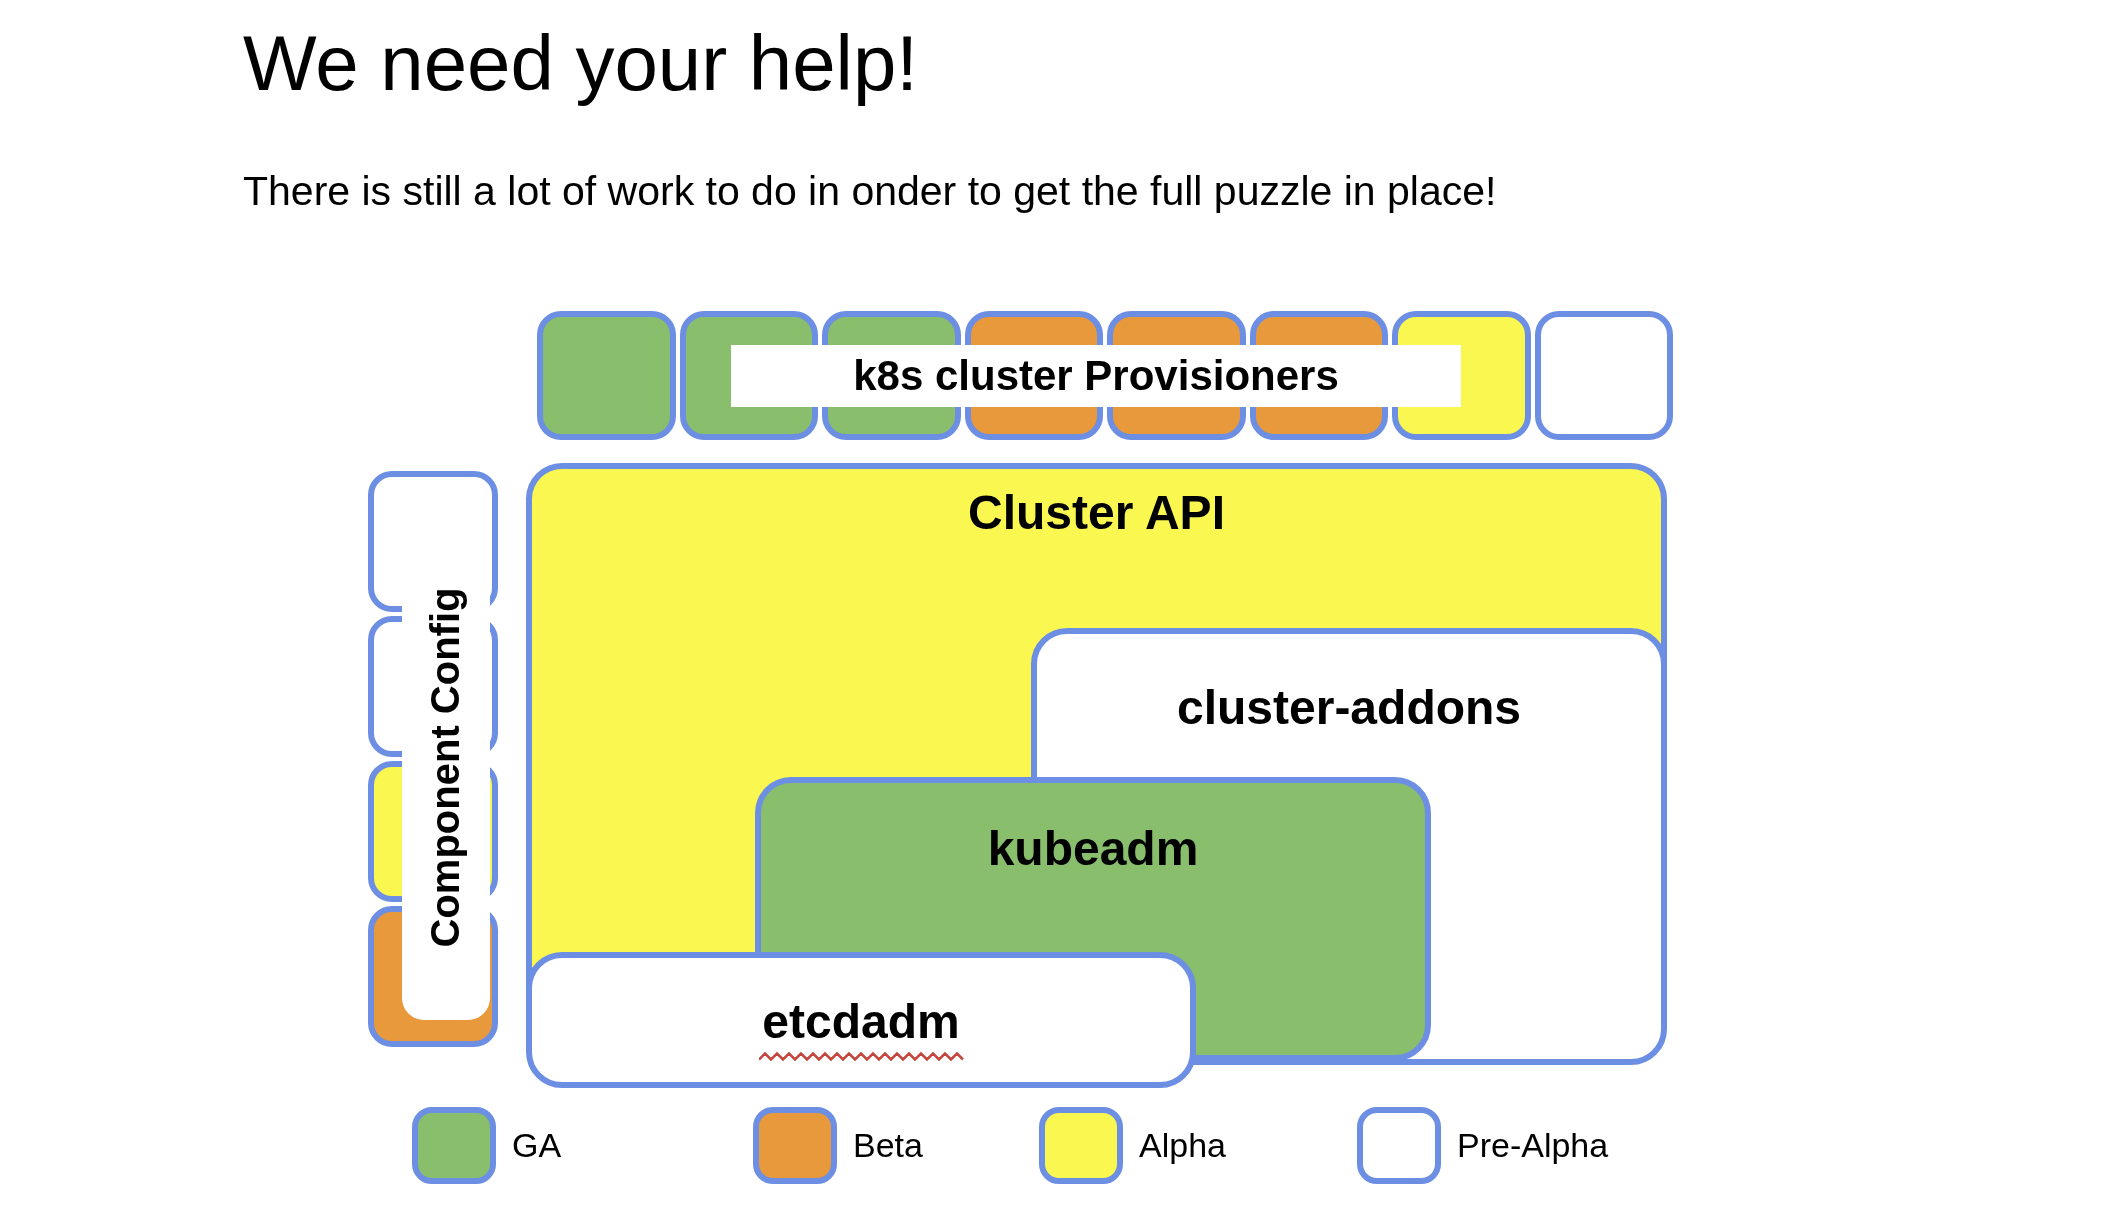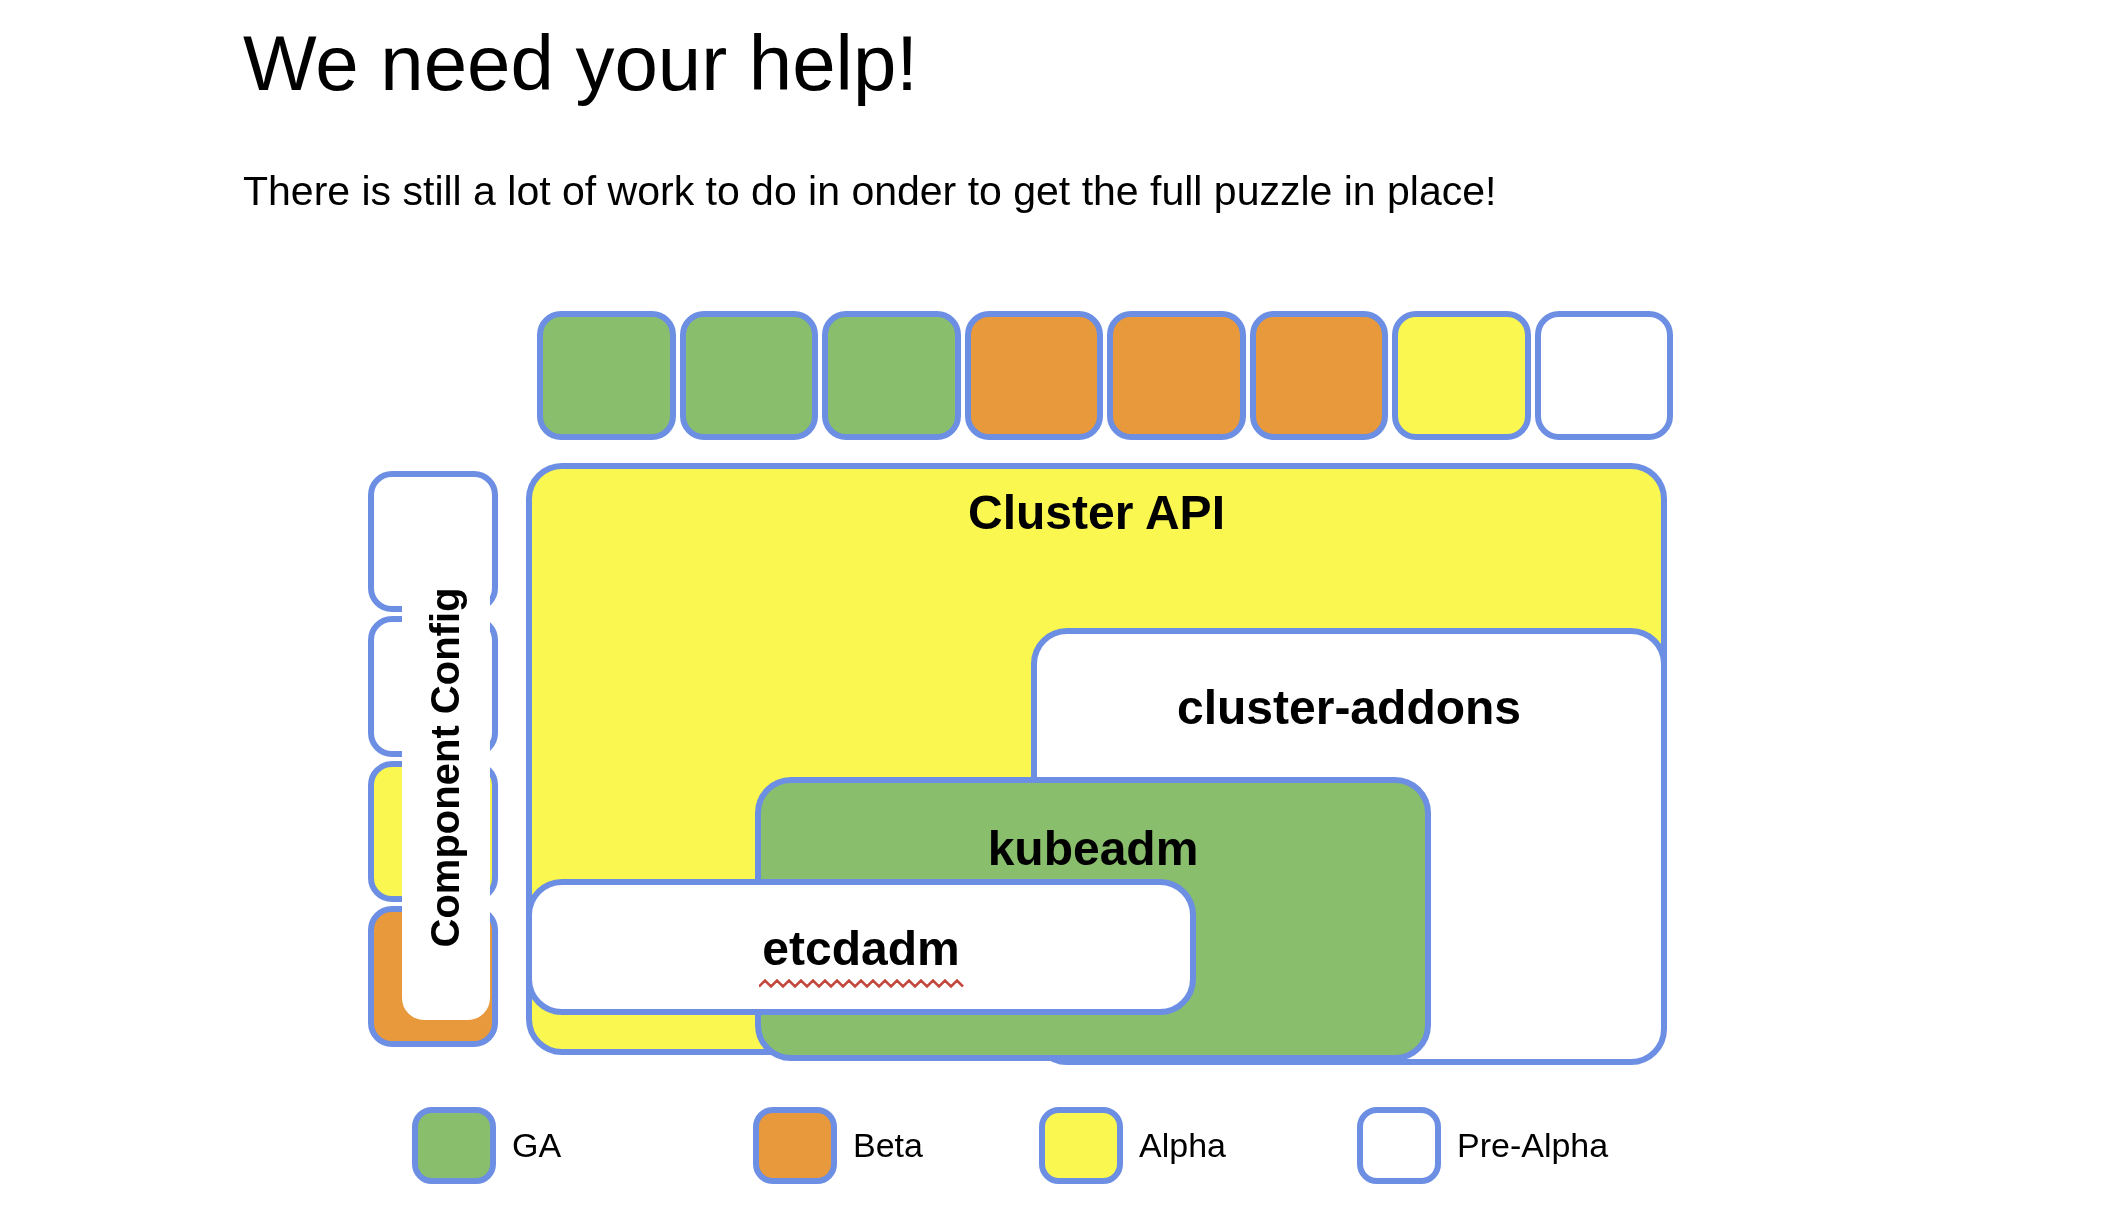--- a/index.html
+++ b/index.html
@@ -31,21 +31,21 @@
 
   
   .box { position:absolute; border:6px solid var(--blue); border-radius:36px; }
   .box-label { width:100%; text-align:center; font-size:48px; font-weight:bold; }
   .box-cluster-api    { left:526px;  top:463px; width:1141px; height:592px; z-index:1; }
   .box-cluster-api    .box-label { padding-top:16px; }
   .box-cluster-addons { left:1031px; top:628px; width:636px;  height:437px; z-index:2; }
   .box-cluster-addons .box-label { padding-top:46px; }
   .box-kubeadm        { left:755px;  top:777px; width:676px;  height:284px; z-index:3; }
   .box-kubeadm        .box-label { padding-top:38px; }
-  .box-etcdadm        { left:526px;  top:879px; width:670px;  height:136px; z-index:4; }
+  .box-etcdadm        { left:526px;  top:952px; width:670px;  height:136px; z-index:4; }
   .box-etcdadm        .box-label { padding-top:36px; }
   .squiggle-wrap { width:100%; display:flex; justify-content:center; margin-top:3px; }
 
   
   .legend-item { position:absolute; top:1107px; display:flex; align-items:center; gap:16px; }
   .legend-swatch { width:84px; height:77px; border:6px solid var(--blue); border-radius:20px; }
   .legend-label { font-size:34px; }
   .li-0 { left:412px; } .li-1 { left:753px; } .li-2 { left:1039px; } .li-3 { left:1357px; }
 </style>
 </head>
@@ -59,20 +59,21 @@
   <div class="prov-row">
     <div class="piece" style="background: rgb(137, 190, 109);"></div>
     <div class="piece" style="background: rgb(137, 190, 109);"></div>
     <div class="piece" style="background: rgb(137, 190, 109);"></div>
     <div class="piece" style="background: rgb(232, 153, 59);"></div>
     <div class="piece" style="background: rgb(232, 153, 59);"></div>
     <div class="piece" style="background: rgb(232, 153, 59);"></div>
     <div class="piece" style="background: rgb(250, 248, 80);"></div>
     <div class="piece" style="background: rgb(255, 255, 255);"></div>
   </div>
+  <div class="prov-label">k8s cluster Provisioners</div>
 
   <div class="cc-col">
     <div class="piece" style="background: rgb(255, 255, 255);"></div>
     <div class="piece" style="background: rgb(255, 255, 255);"></div>
     <div class="piece" style="background: rgb(250, 248, 80);"></div>
     <div class="piece" style="background: rgb(232, 153, 59);"></div>
   </div>
   <div class="cc-label">
     <span>Component Config</span>
   </div>

